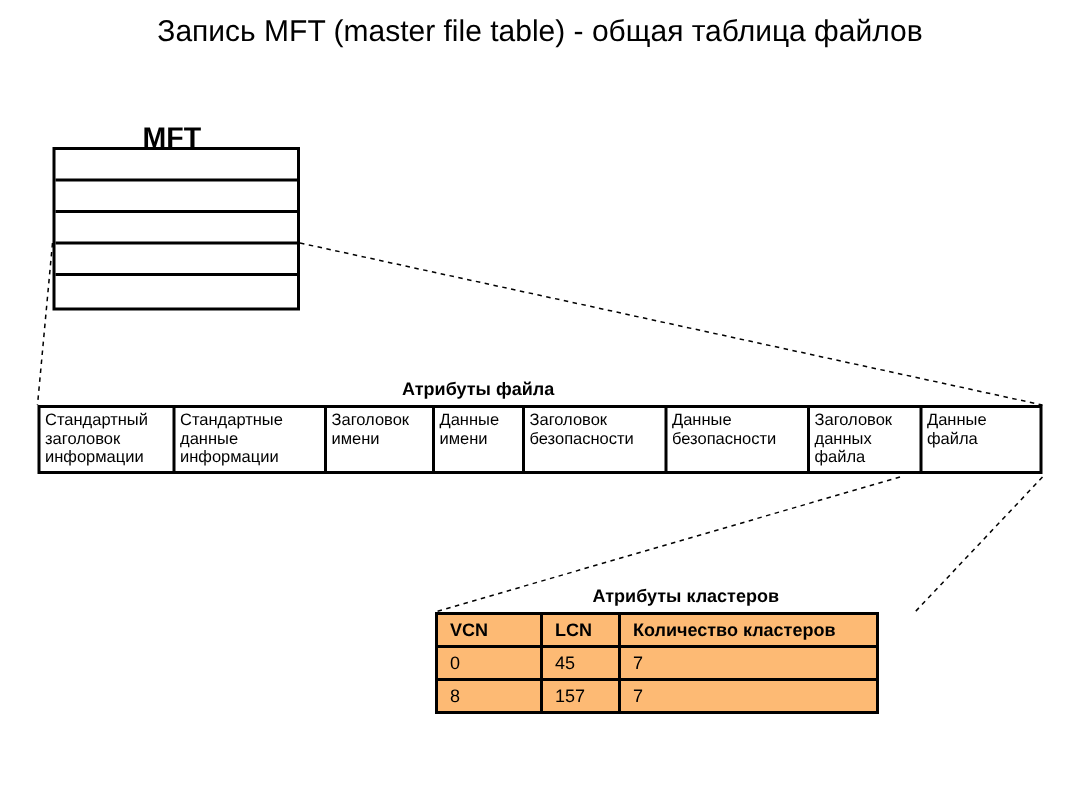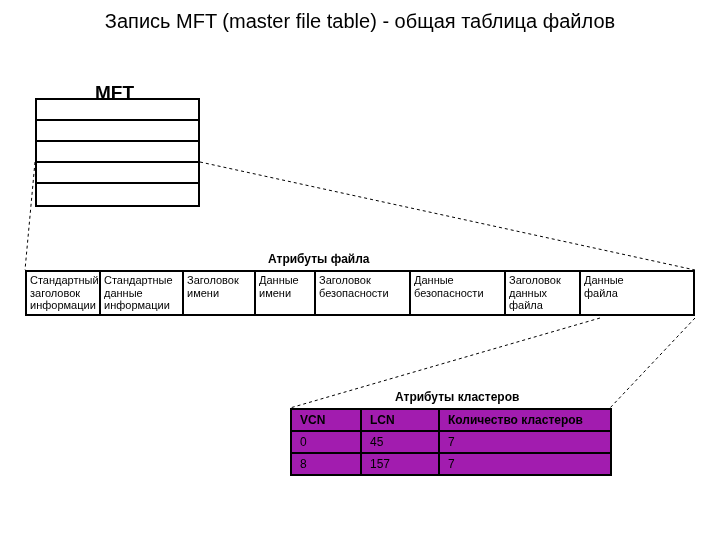--- a/index.html
+++ b/index.html
@@ -70,21 +70,21 @@
     top: 390px;
     font-size: 12px;
     font-weight: bold;
   }
   .chain-table {
     position: absolute;
     left: 290px;
     top: 408px;
     border: 2px solid #000;
     border-collapse: collapse;
-    background: #a21caf;
+    background: #fdba74;
   }
   .chain-table td, .chain-table th {
     border: 2px solid #000;
     padding: 3px 8px;
     font-size: 12px;
     text-align: left;
     font-weight: normal;
   }
   .chain-table th { font-weight: bold; }
   svg.lines {
@@ -105,36 +105,36 @@
 <div class="mft-box">
   <div class="mft-row"></div>
   <div class="mft-row"></div>
   <div class="mft-row"></div>
   <div class="mft-row"></div>
   <div class="mft-row"></div>
 </div>
 
 <div class="attr-label">Атрибуты файла</div>
 <div class="attr-box">
-  <div class="attr-cell" style="width:74px">Стандартный<br>заголовок<br>информации</div>
-  <div class="attr-cell" style="width:83px">Стандартные<br>данные<br>информации</div>
+  <div class="attr-cell" style="width:90px">Стандартный<br>заголовок<br>информации</div>
+  <div class="attr-cell" style="width:101px">Стандартные<br>данные<br>информации</div>
   <div class="attr-cell" style="width:72px">Заголовок<br>имени</div>
   <div class="attr-cell" style="width:60px">Данные<br>имени</div>
   <div class="attr-cell" style="width:95px">Заголовок<br>безопасности</div>
   <div class="attr-cell" style="width:95px">Данные<br>безопасности</div>
   <div class="attr-cell" style="width:75px">Заголовок<br>данных<br>файла</div>
   <div class="attr-cell" style="flex:1">Данные<br>файла</div>
 </div>
 
 <div class="chain-label">Атрибуты кластеров</div>
 <table class="chain-table">
   <tbody>
       <tr>
     <th style="width:70px">VCN</th>
-    <th style="width:78px">LCN</th>
+    <th style="width:52px">LCN</th>
     <th style="width:172px">Количество кластеров</th>
   </tr>
   <tr>
     <td>0</td>
     <td>45</td>
     <td>7</td>
   </tr>
   <tr>
     <td>8</td>
     <td>157</td>

